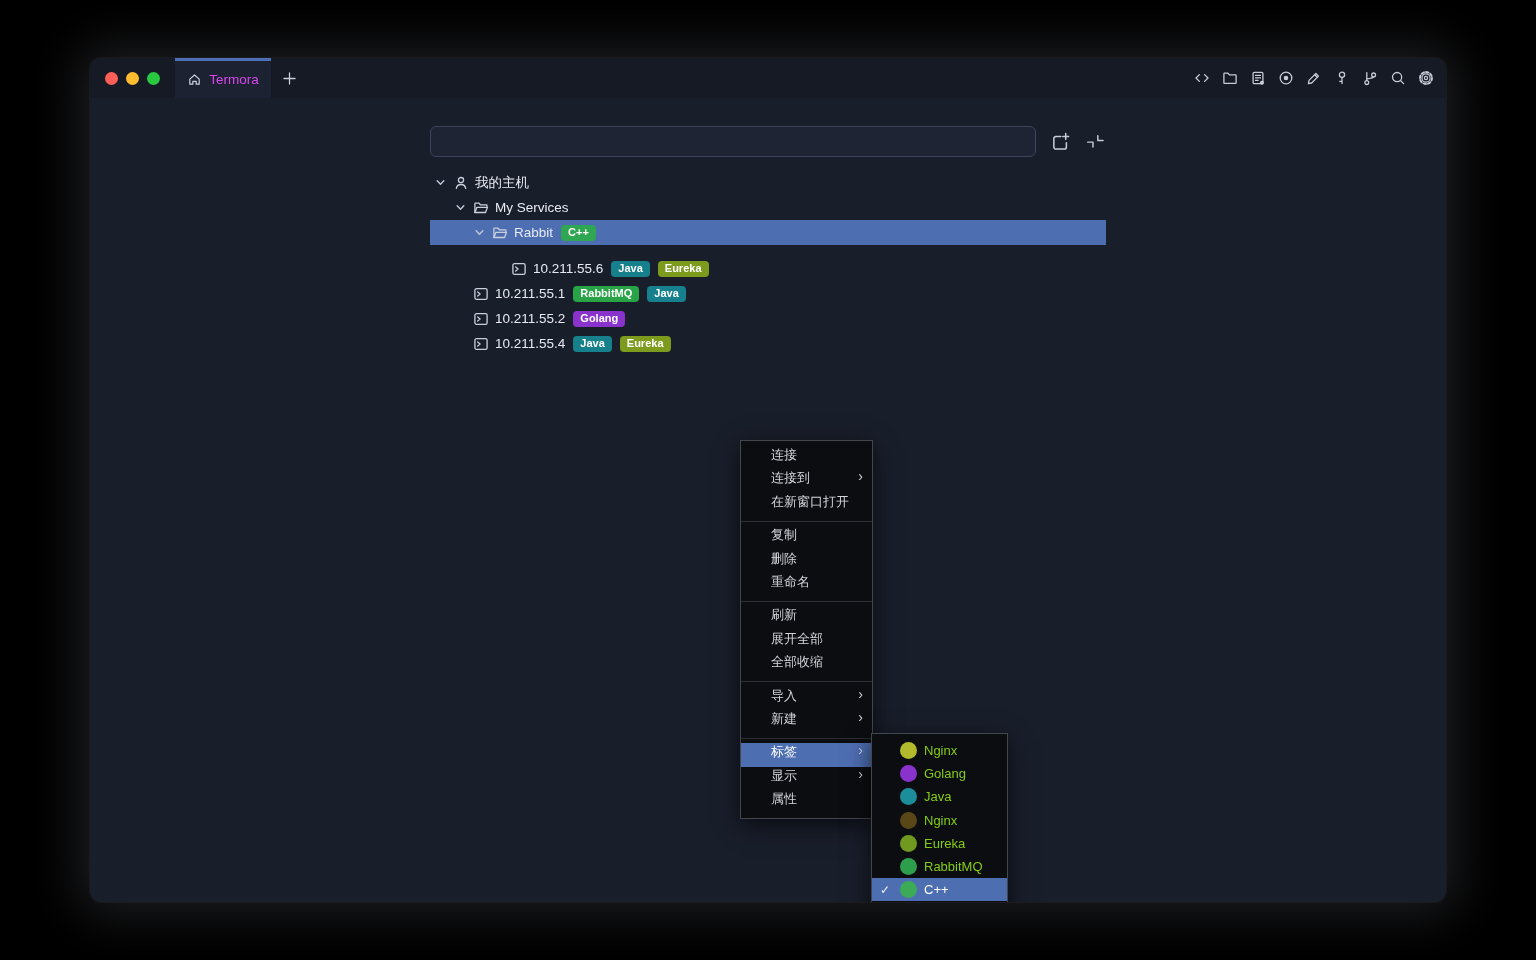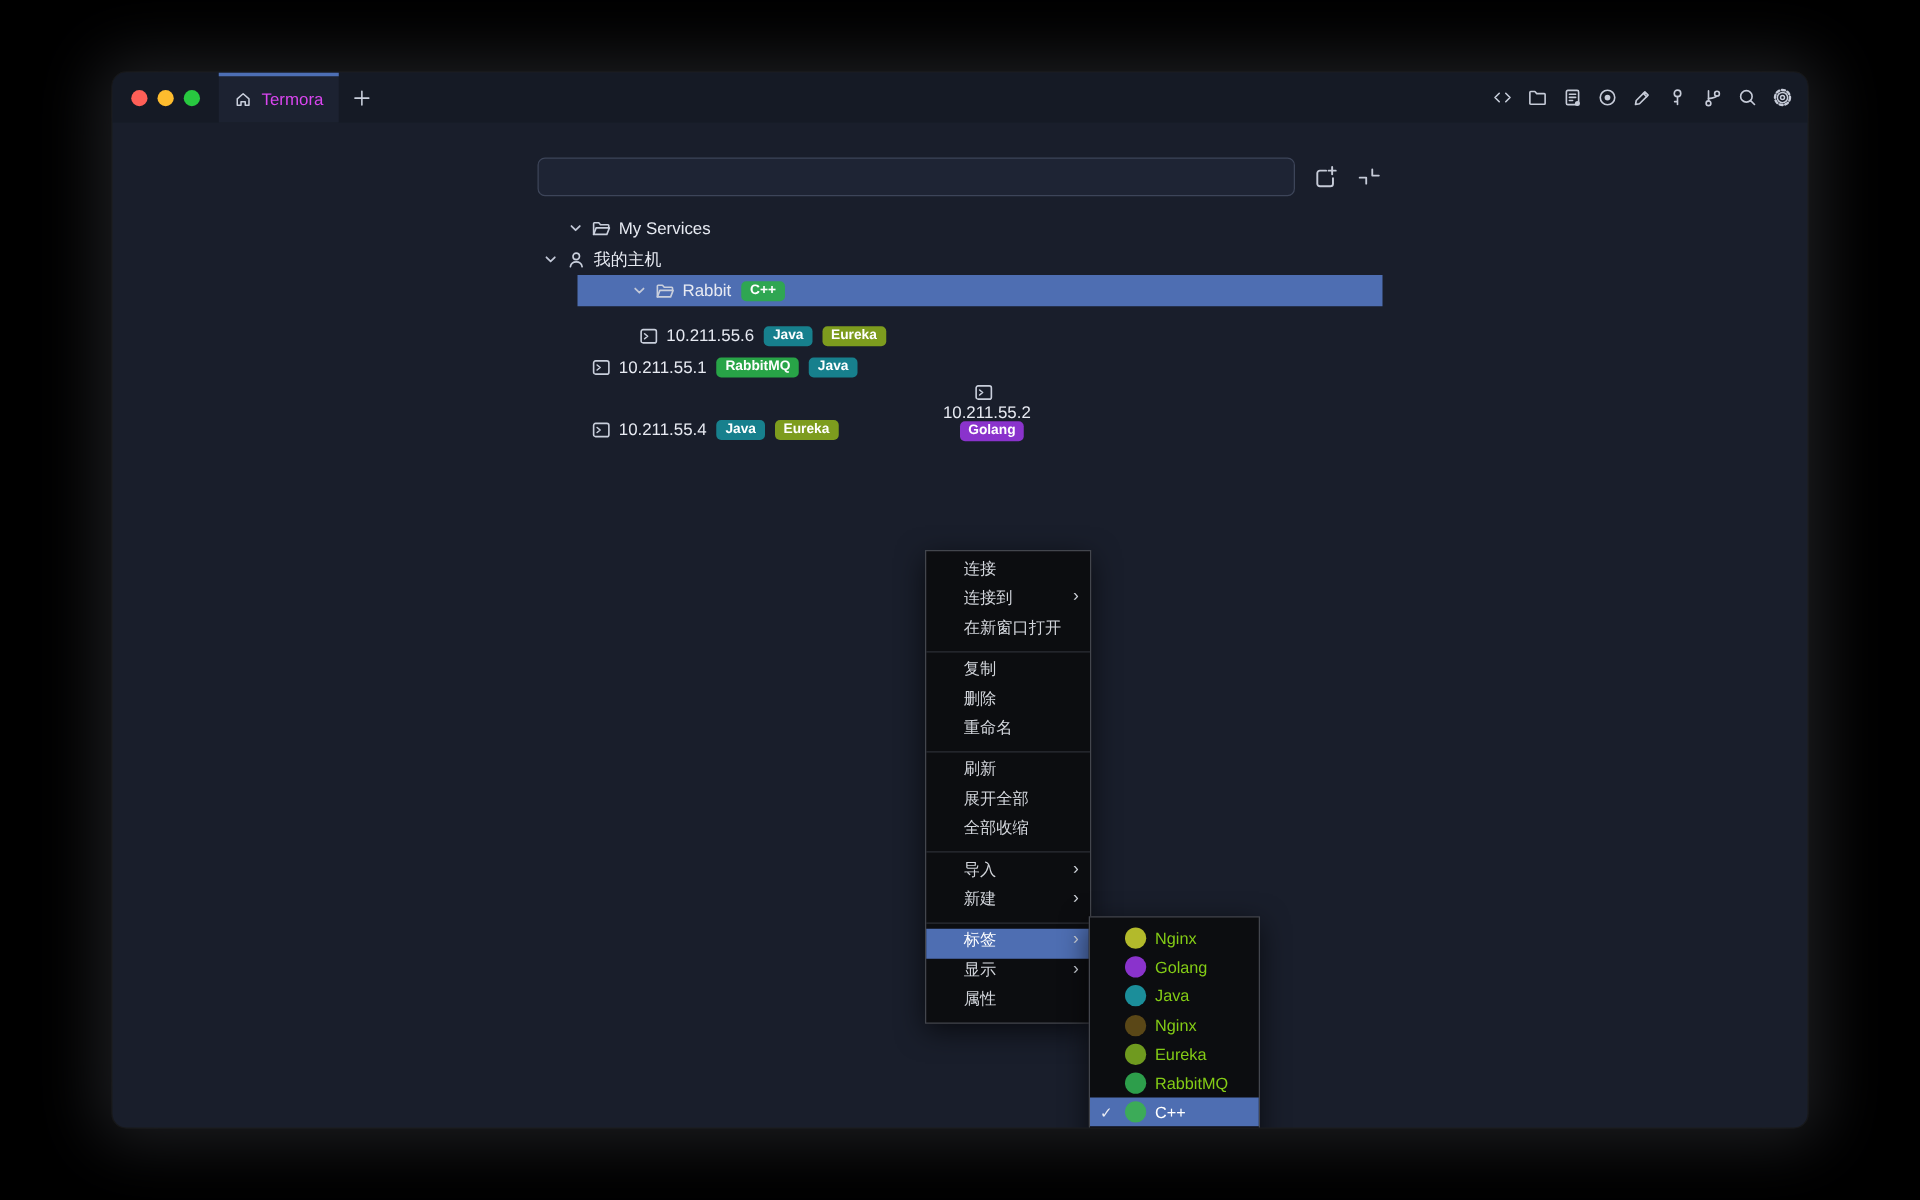--- a/index.html
+++ b/index.html
@@ -31,21 +31,21 @@
 
   .search-row { margin-top:28px; display:flex; align-items:center; }
   .search-input { width:606px; height:31px; background:#1e2434; border:1px solid #3d4559;
                   border-radius:6px; color:#e7eaf2; font-size:13px; padding:0 10px; outline:none; }
   .side-icon { margin-left:13px; width:22px; height:22px; color:#c6cbd8; display:flex;
                align-items:center; justify-content:center; cursor:pointer; }
 
   
   .tree { margin-top:13px; }
   .tree-row { height:25px; display:flex; align-items:center; color:#e7eaf2; font-size:13.5px; cursor:default; }
-  .tree-row.selected { background:#4e6eb2;margin-left:32px; }
+  .tree-row.selected { background:#4e6eb2; }
   .tree-row .chev { width:13px; display:flex; color:#c3c9d8; margin-right:6px; flex:none; }
   .tree-row .nicon { width:17px; display:flex; color:#c9cfdc; margin-right:5px; flex:none; }
   .badge { font-size:11px; font-weight:bold; color:#fff; border-radius:4px;
            padding:2px 7px 3px; margin-left:8px; line-height:1; }
 
   
   .menu { position:absolute; background:#0c0d10; border:1px solid #43464d;
           box-shadow:0 6px 22px rgba(0,0,0,.65); padding:5px 0; z-index:5; }
   #context-menu { left:650px; top:314px; width:133px; }
   .menu-item { height:23.4px; display:flex; padding:0 9px 0 30px;
@@ -160,48 +160,48 @@
             </svg>
         </div>
         <div class="side-icon">
           <svg width="21" height="21" viewBox="0 0 20 20" fill="none" stroke="currentColor" stroke-width="1.4" stroke-linecap="round" stroke-linejoin="round">
               <path d="M2.6 10.6h5v4.6M12.2 4.4V9h5"></path>
             </svg>
         </div>
       </div>
 
       <div class="tree">
+          <div class="tree-row" style="padding-left: 4px;">
+            <span class="chev">
+              <svg width="13" height="13" viewBox="0 0 14 14" fill="none" stroke="currentColor" stroke-width="1.5" stroke-linecap="round" stroke-linejoin="round">
+                <path d="M3.4 5.2 7 8.8l3.6-3.6"></path>
+              </svg>
+            </span>
+            <span class="nicon">
+              <svg width="16" height="16" viewBox="0 0 16 16" fill="none" stroke="currentColor" stroke-width="1.3" stroke-linecap="round" stroke-linejoin="round">
+                <circle cx="8" cy="5.1" r="2.6"></circle>
+                <path d="M3.3 13.4c.5-2.6 2.3-3.9 4.7-3.9s4.2 1.3 4.7 3.9"></path>
+              </svg>
+            </span>
+            <span>我的主机</span>
+          </div>
           <div class="tree-row" style="padding-left: 24px;">
             <span class="chev">
               <svg width="13" height="13" viewBox="0 0 14 14" fill="none" stroke="currentColor" stroke-width="1.5" stroke-linecap="round" stroke-linejoin="round">
                 <path d="M3.4 5.2 7 8.8l3.6-3.6"></path>
               </svg>
             </span>
             <span class="nicon">
               <svg width="16" height="16" viewBox="0 0 16 16" fill="none" stroke="currentColor" stroke-width="1.3" stroke-linecap="round" stroke-linejoin="round">
                 <path d="M1.9 12.5V3.8c0-.3.3-.6.6-.6H6l1.4 1.6h6c.3 0 .6.3.6.6v1.2"></path>
                 <path d="M1.9 12.5l2-5.2h10.6l-2 5.2H1.9z"></path>
               </svg>
             </span>
             <span>My Services</span>
           </div>
-          <div class="tree-row" style="padding-left: 4px;">
-            <span class="chev">
-              <svg width="13" height="13" viewBox="0 0 14 14" fill="none" stroke="currentColor" stroke-width="1.5" stroke-linecap="round" stroke-linejoin="round">
-                <path d="M3.4 5.2 7 8.8l3.6-3.6"></path>
-              </svg>
-            </span>
-            <span class="nicon">
-              <svg width="16" height="16" viewBox="0 0 16 16" fill="none" stroke="currentColor" stroke-width="1.3" stroke-linecap="round" stroke-linejoin="round">
-                <circle cx="8" cy="5.1" r="2.6"></circle>
-                <path d="M3.3 13.4c.5-2.6 2.3-3.9 4.7-3.9s4.2 1.3 4.7 3.9"></path>
-              </svg>
-            </span>
-            <span>我的主机</span>
-          </div>
           <div class="tree-row selected" style="padding-left: 43px;">
             <span class="chev">
               <svg width="13" height="13" viewBox="0 0 14 14" fill="none" stroke="currentColor" stroke-width="1.5" stroke-linecap="round" stroke-linejoin="round">
                 <path d="M3.4 5.2 7 8.8l3.6-3.6"></path>
               </svg>
             </span>
             <span class="nicon">
               <svg width="16" height="16" viewBox="0 0 16 16" fill="none" stroke="currentColor" stroke-width="1.3" stroke-linecap="round" stroke-linejoin="round">
                 <path d="M1.9 12.5V3.8c0-.3.3-.6.6-.6H6l1.4 1.6h6c.3 0 .6.3.6.6v1.2"></path>
                 <path d="M1.9 12.5l2-5.2h10.6l-2 5.2H1.9z"></path>
@@ -225,21 +225,21 @@
             <span class="nicon">
               <svg width="16" height="16" viewBox="0 0 16 16" fill="none" stroke="currentColor" stroke-width="1.3" stroke-linecap="round" stroke-linejoin="round">
                 <rect x="1.9" y="2.7" width="12.2" height="10.6" rx="1.6"></rect>
                 <path d="M4.7 6l2.4 2-2.4 2"></path>
               </svg>
             </span>
             <span>10.211.55.1</span>
             <span class="badge" style="background: rgb(40, 164, 71);">RabbitMQ</span>
             <span class="badge" style="background: rgb(23, 128, 141);">Java</span>
           </div>
-          <div class="tree-row" style="padding-left: 43px; flex-direction: column;">
+          <div class="tree-row" style="padding-left: 43px;">
             <span class="nicon">
               <svg width="16" height="16" viewBox="0 0 16 16" fill="none" stroke="currentColor" stroke-width="1.3" stroke-linecap="round" stroke-linejoin="round">
                 <rect x="1.9" y="2.7" width="12.2" height="10.6" rx="1.6"></rect>
                 <path d="M4.7 6l2.4 2-2.4 2"></path>
               </svg>
             </span>
             <span>10.211.55.2</span>
             <span class="badge" style="background: rgb(138, 51, 204);">Golang</span>
           </div>
           <div class="tree-row" style="padding-left: 43px;">

